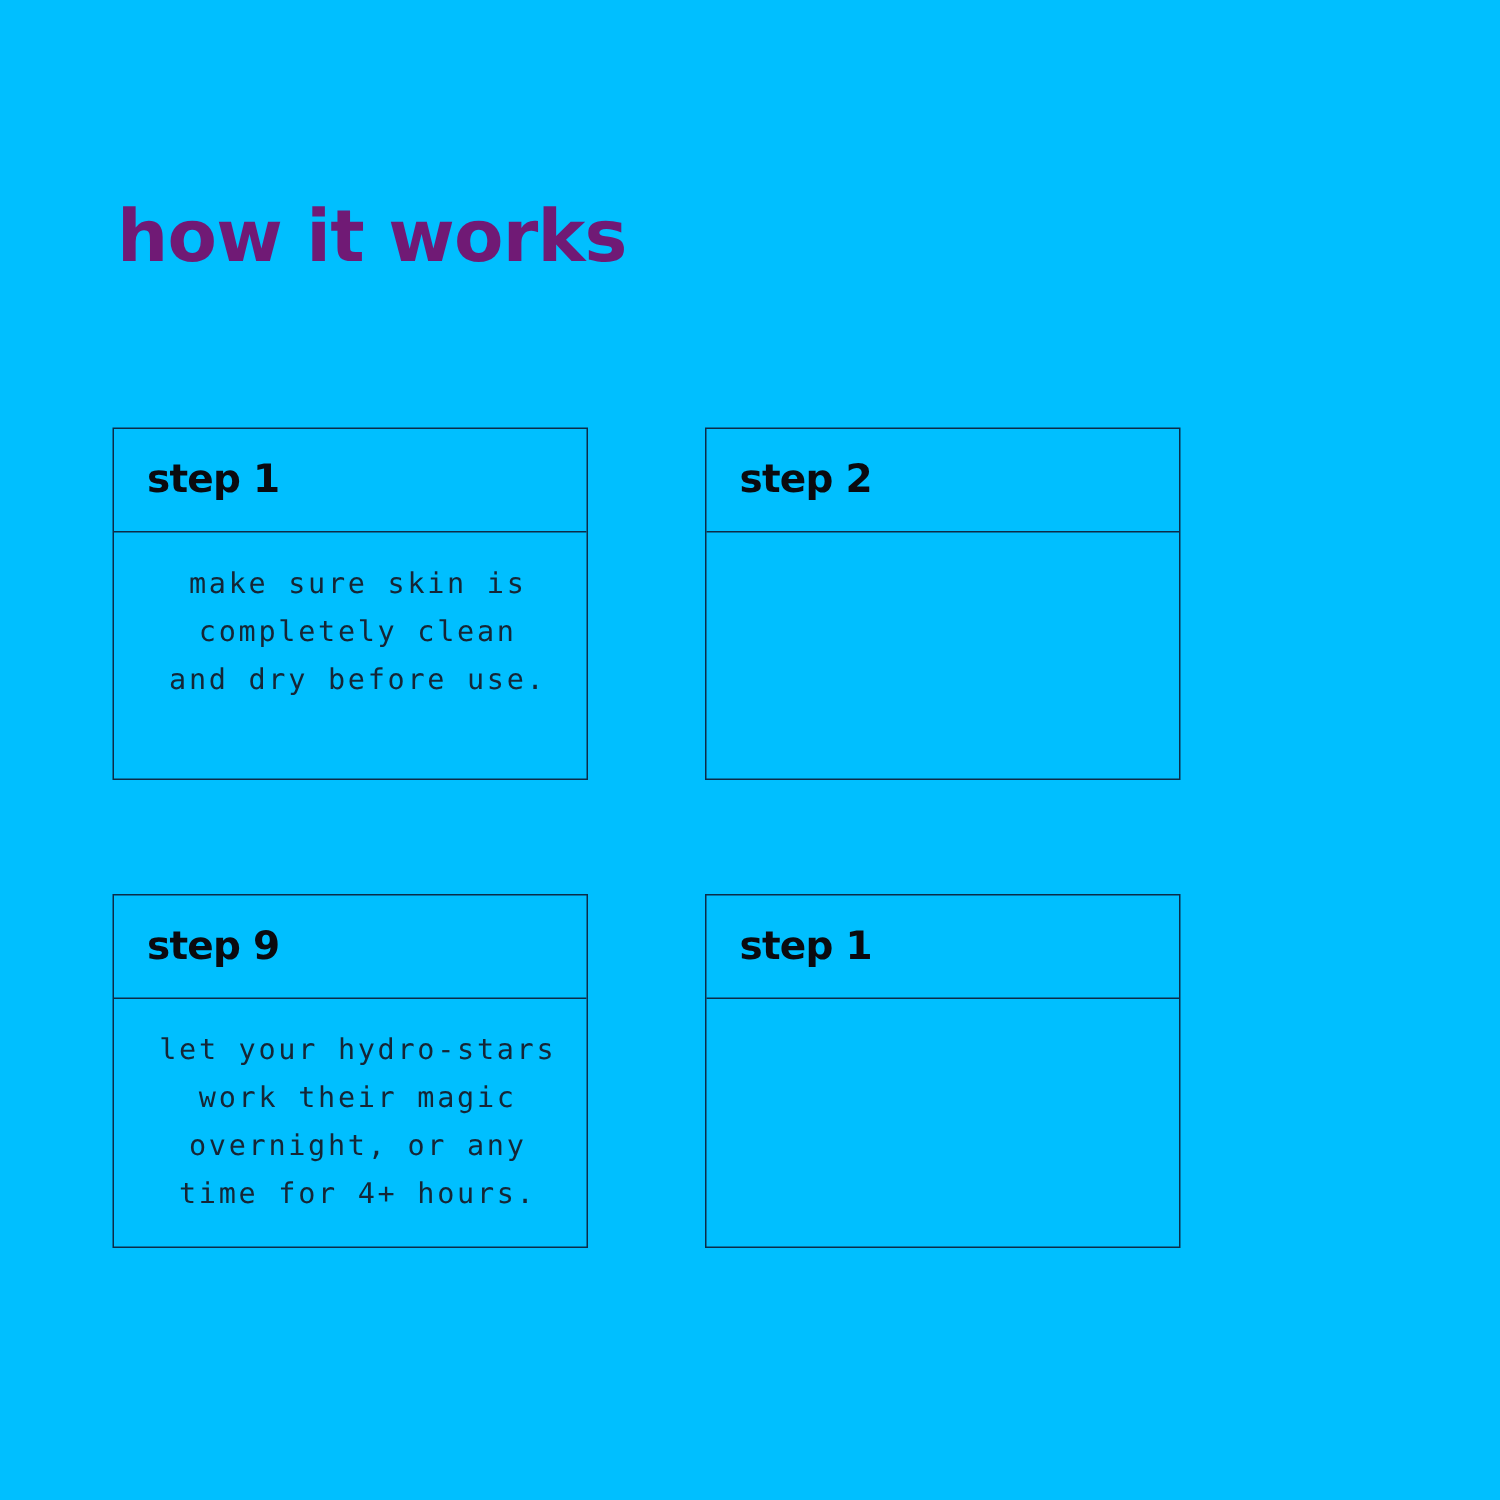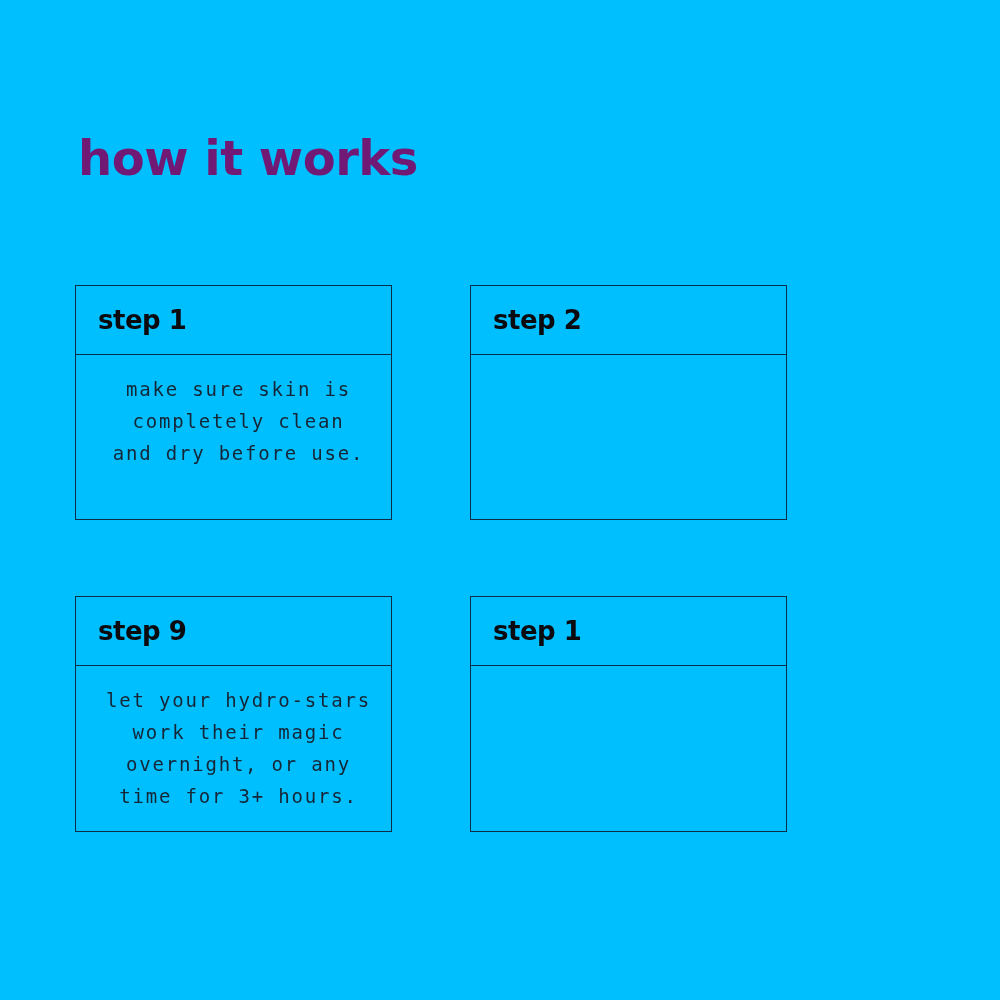--- a/index.html
+++ b/index.html
@@ -97,21 +97,21 @@
   </div>
 
   <div class="step-card">
     <div class="step-card-header">
       <span class="step-label">step 9</span>
     </div>
     <div class="step-card-body">
       <span class="step-body-text">let your hydro-stars
 work their magic
 overnight, or any
-time for 3+ hours.</span>
+time for 4+ hours.</span>
     </div>
   </div>
 
   <div class="step-card">
     <div class="step-card-header">
       <span class="step-label">step 1</span>
     </div>
   </div>
 
 </div>

